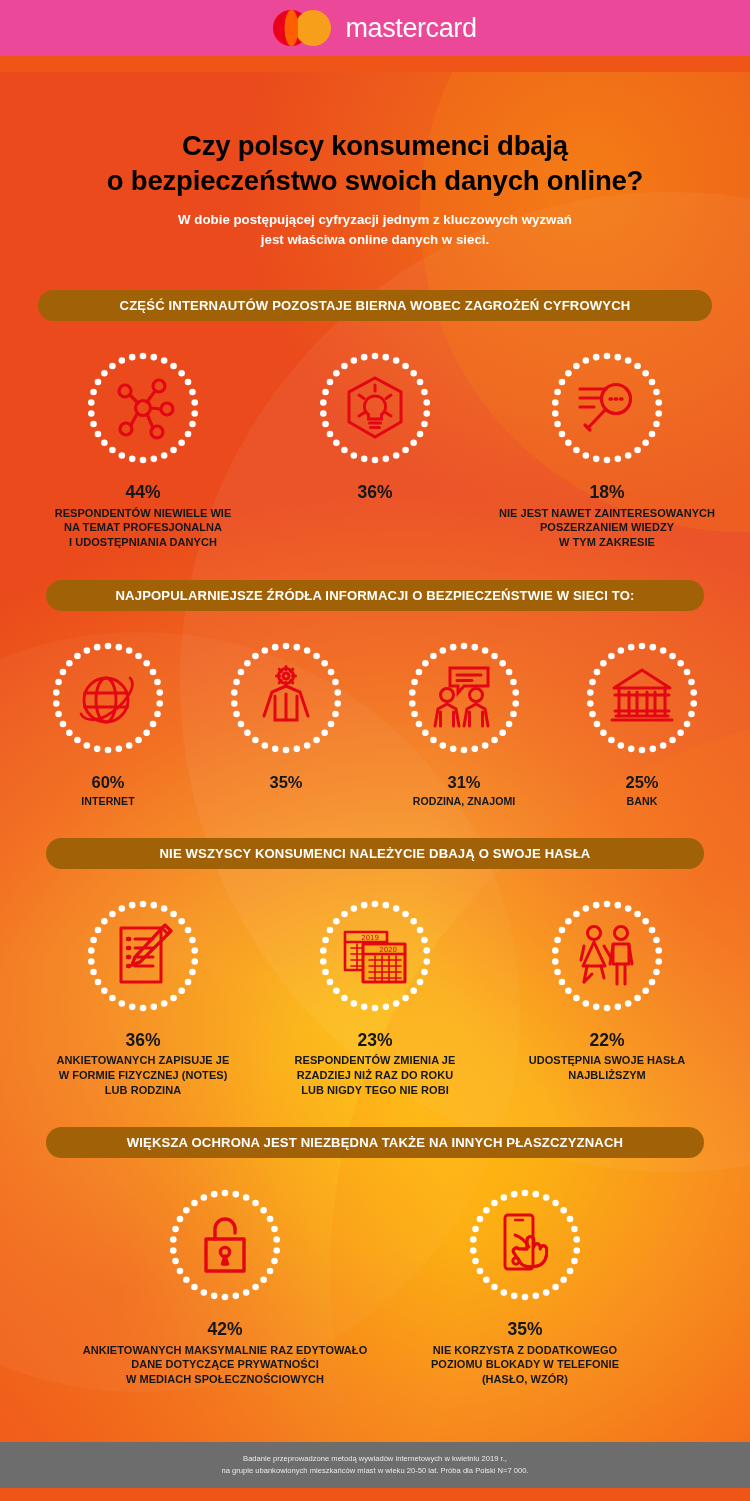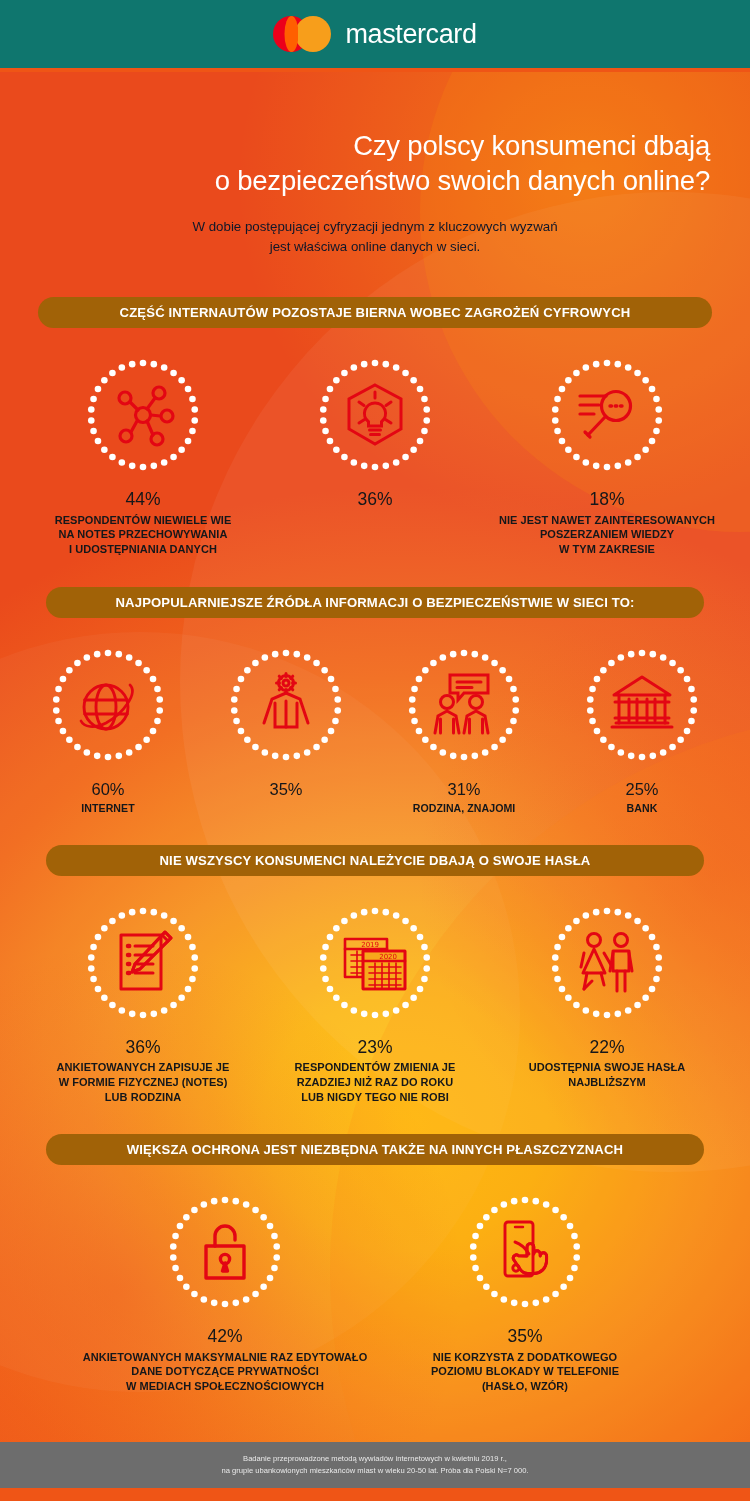--- a/index.html
+++ b/index.html
@@ -13,22 +13,22 @@
     position: relative;
     width: 750px;
     height: 1501px;
     background: #ef5516;
     overflow: hidden;
   }
 
   
   .header-bar {
     position: relative;
-    height: 68px;
-    background: #0f766e;
+    height: 56px;
+    background: #ec4899;
     display: flex;
     align-items: center;
     justify-content: center;
     gap: 14px;
     z-index: 5;
   }
   .mc-logo { position: relative; width: 58px; height: 36px; }
   .mc-logo .c {
     position: absolute; top: 0; width: 36px; height: 36px; border-radius: 50%;
   }
@@ -74,32 +74,31 @@
   .swoosh.s4 { width: 640px; height: 640px; left: 420px;  top: -180px; background: rgba(255,160,10,0.14);}
 
   
   .content {
     position: absolute;
     left: 0; top: 72px; right: 0;
     z-index: 3;
   }
   .title-block { padding: 56px 40px 0; text-align: center; }
   .title-block h1 {
-    color: #ffffff;
+    color: #000000;
     font-size: 27.5px;
-    font-weight: 400;
+    font-weight: 700;
     line-height: 1.28;
     letter-spacing: -0.2px;
-    text-align: right;
   }
   .title-block p.sub {
-    margin-top: 19px;
-    color: #0f172a;
+    margin-top: 12px;
+    color: #ffffff;
     font-size: 13.3px;
-    font-weight: 400;
+    font-weight: 700;
     line-height: 1.5;
   }
 
   .section { margin-top: 30px; }
   .section.s-first { margin-top: 40px; }
 
   .banner-row { padding: 0 38px; }
   .banner {
     background: #a16207;
     color: #ffffff;
@@ -139,21 +138,21 @@
   .icon-ring .art {
     position: absolute;
     left: 50%; top: 50%;
     transform: translate(-50%,-50%);
     width: 72px; height: 72px;
   }
   .stat {
     margin-top: 16px;
     color: #15171a;
     font-size: 17.5px;
-    font-weight: 400;
+    font-weight: 700;
     line-height: 1.1;
   }
   .desc {
     margin-top: 3px;
     color: #15171a;
     font-size: 11px;
     font-weight: 700;
     line-height: 1.34;
     letter-spacing: 0.05px;
   }
@@ -259,21 +258,21 @@
               <circle cx="52" cy="14" r="6"></circle>
               <circle cx="60" cy="37" r="6"></circle>
               <circle cx="19" cy="57" r="6"></circle>
               <circle cx="50" cy="60" r="6"></circle>
               <path d="M23 23 L31 31 M48 19 L40 30 M53 37 L44 36 M24 53 L30 42 M46 56 L40 42"></path>
             </svg>
           </div>
           <div class="stat">44%</div>
           <div class="desc">
             <span>RESPONDENTÓW NIEWIELE WIE</span><br>
-            <span>NA NOTES PRZECHOWYWANIA</span><br>
+            <span>NA TEMAT PROFESJONALNA</span><br>
             <span>I UDOSTĘPNIANIA DANYCH</span>
           </div>
         </div>
 
         <div class="item">
           <div class="icon-ring">
             <svg class="dots" viewBox="0 0 118 118">
                 <circle cx="59.00" cy="7.00" r="3.3" fill="#ffffff"></circle>
                 <circle cx="69.81" cy="8.14" r="3.3" fill="#ffffff"></circle>
                 <circle cx="80.15" cy="11.50" r="3.3" fill="#ffffff"></circle>

